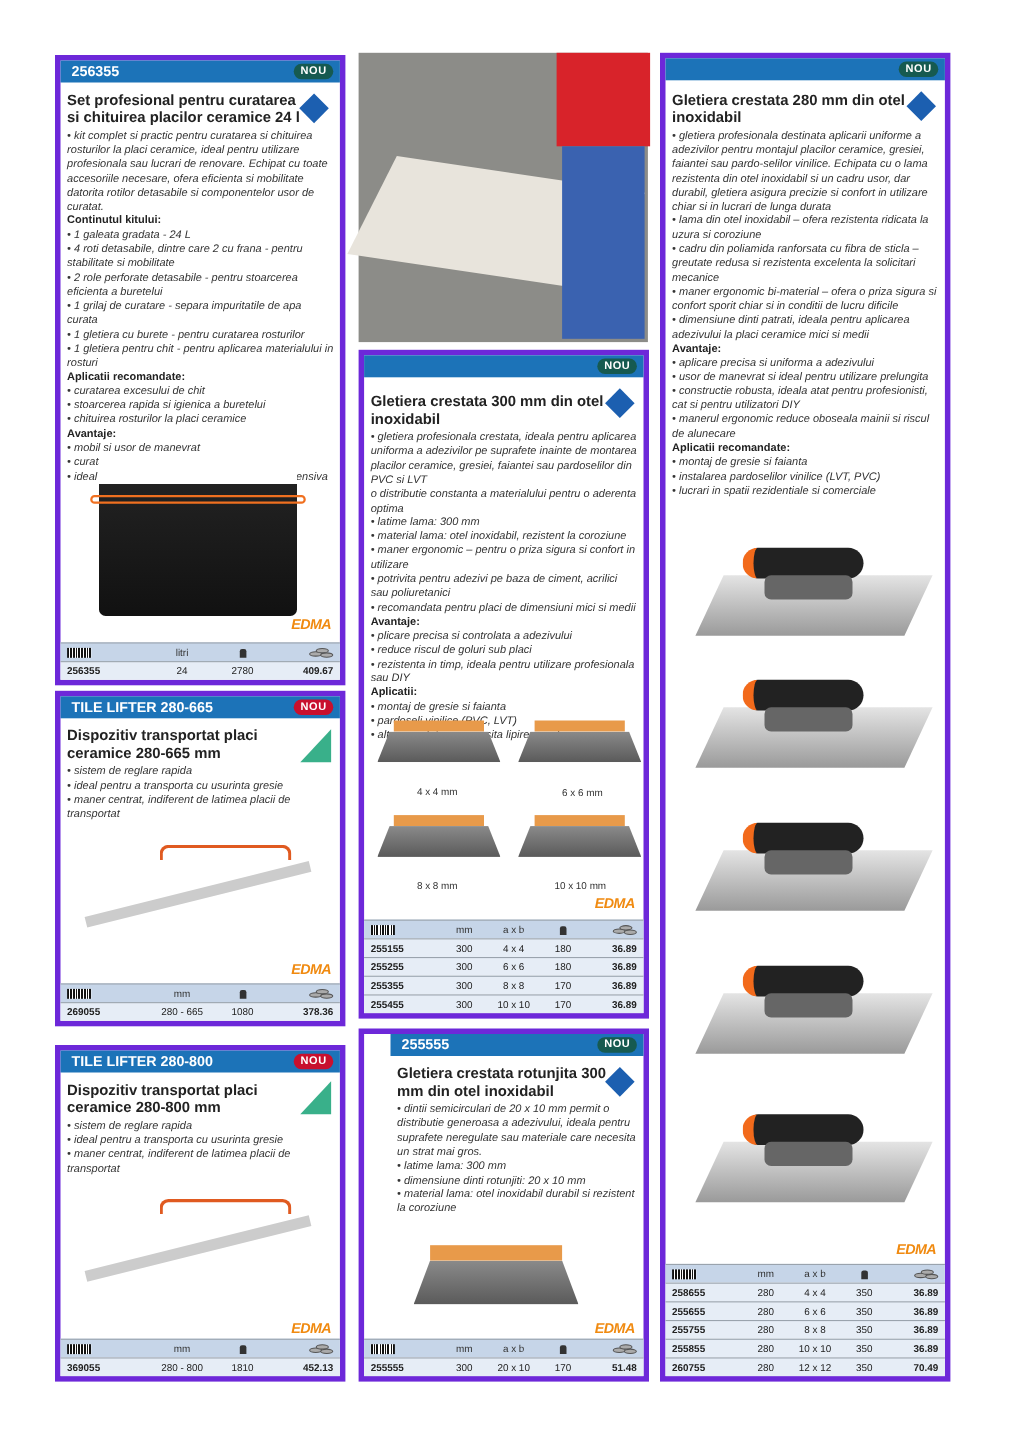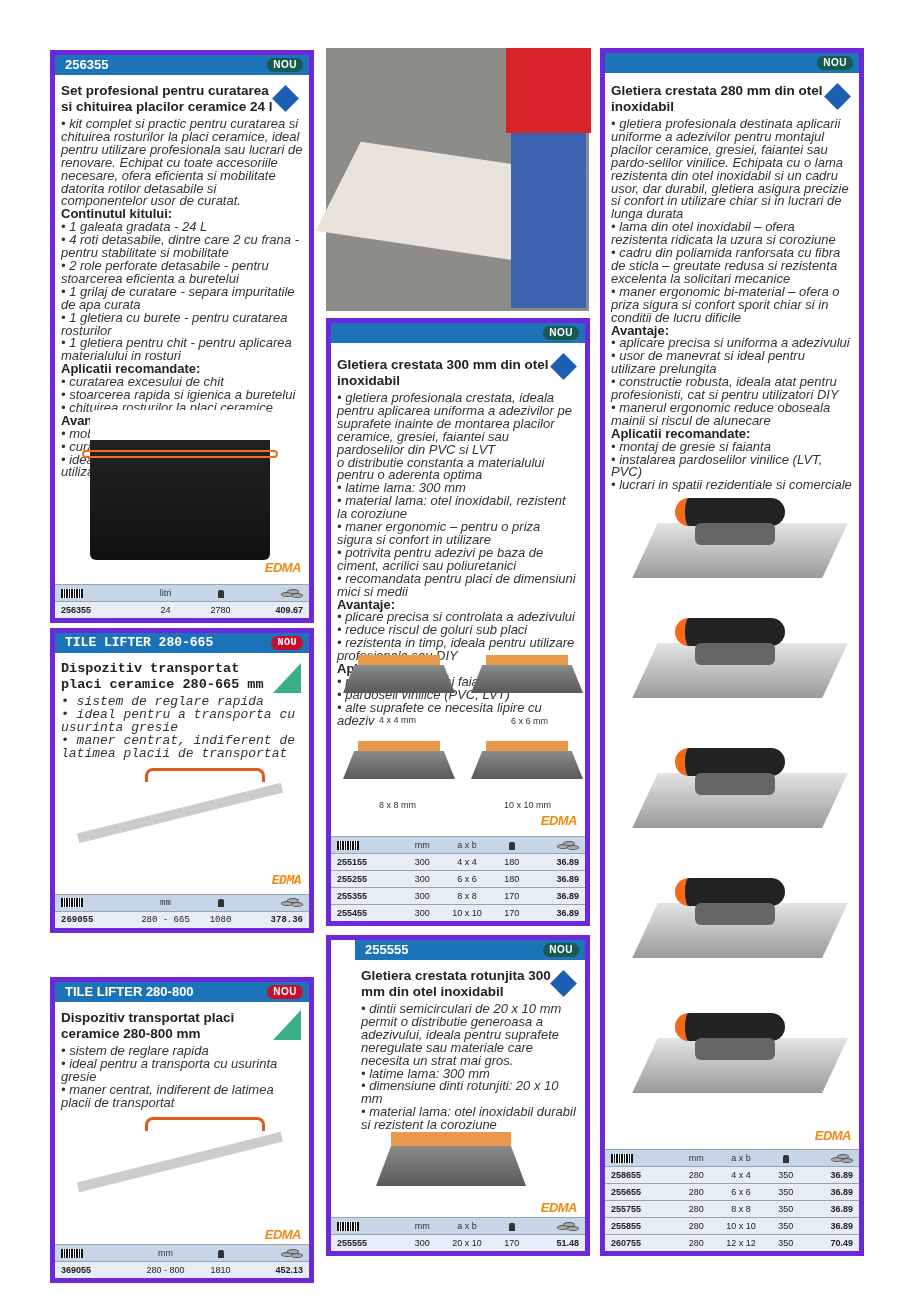--- a/index.html
+++ b/index.html
@@ -3,21 +3,21 @@
 <meta charset="utf-8">
 <style>
   * { box-sizing: border-box; margin: 0; padding: 0; }
   body { width: 920px; height: 1301px; background: #ffffff; font-family: "Liberation Sans", sans-serif; position: relative; overflow: hidden; color: #222; }
   .card { position: absolute; border: 5px solid #6d28d9; background: #fff; }
   .hdr { height: 20px; background: #1c73b8; color: #fff; font-weight: bold; font-size: 13px; line-height: 20px; padding-left: 10px; position: relative; }
   .badge { position: absolute; right: 6px; top: 3px; height: 14px; padding: 0 6px; border-radius: 7px; font-size: 10px; line-height: 14px; font-weight: bold; color: #fff; letter-spacing: 0.5px; }
   .badge.green { background: #165a50; }
   .badge.red { background: #c8102e; }
   .title { font-size: 13.5px; font-weight: bold; line-height: 16px; margin: 8px 0 3px 6px; width: 215px; color: #222; }
-  .desc { font-size: 13px; line-height: 12.9px; font-style: italic; color: #333; padding: 0 6px; }
+  .desc { font-size: 10px; line-height: 12.9px; font-style: italic; color: #333; padding: 0 6px; }
   .desc .b { font-weight: bold; font-style: normal; color: #222; }
   .ico { position: absolute; width: 26px; height: 26px; }
   .ico-diamond { background: #1c5fb0; transform: rotate(45deg); width: 19px; height: 19px; }
   .tbl { position: absolute; left: 0; right: 0; bottom: 0; font-size: 9px; }
   .tbl .row { display: flex; height: 17px; line-height: 17px; border-top: 1px solid #9aa3ad; background: #e6edf6; }
   .tbl .row.head { background: #c6d5e8; color: #333; }
   .tbl .row div { flex: 1; text-align: center; }
   .tbl .row .code { font-weight: bold; text-align: left; padding-left: 6px; flex: 1.4; }
   .tbl .row .price { font-weight: bold; text-align: right; padding-right: 6px; }
   .barcode { display: inline-block; width: 22px; height: 9px; background: repeating-linear-gradient(90deg,#111 0 2px,#fff 2px 3px,#111 3px 4px,#fff 4px 5px); vertical-align: middle; }
@@ -69,21 +69,21 @@
       </div>
       <div class="row">
         <div class="code">256355</div>
         <div>24</div>
         <div>2780</div>
         <div class="price">409.67</div>
       </div>
     </div>
 </div>
 
-<div class="card" style="left:50px;top:628px;width:264px;height:305px;font-family:Liberation Mono, monospace;">
+<div class="card" style="left:50px;top:628px;width:264px;height:305px;">
   <div class="hdr"><span>TILE LIFTER 280-665</span><span class="badge red">NOU</span></div>
   <div style="position:absolute;right:8px;top:30px;width:0;height:0;border-left:28px solid transparent;border-bottom:30px solid #39b08a;"></div>
   <div class="title">Dispozitiv transportat placi ceramice 280-665 mm</div>
   <div class="desc" id="l665-desc">
       <div>• sistem de reglare rapida</div>
       <div>• ideal pentru a transporta cu usurinta gresie</div>
       <div>• maner centrat, indiferent de latimea placii de transportat</div>
     </div>
   <div class="img" style="left:20px;top:130px;width:215px;height:70px;background:transparent;">
     <div style="position:absolute;left:0;top:45px;width:210px;height:10px;background:#ccc;transform:rotate(-14deg);"></div>
@@ -99,21 +99,21 @@
       </div>
       <div class="row">
         <div class="code">269055</div>
         <div>280 - 665</div>
         <div>1080</div>
         <div class="price">378.36</div>
       </div>
     </div>
 </div>
 
-<div class="card" style="left:50px;top:950px;width:264px;height:306px;margin-top:27px;">
+<div class="card" style="left:50px;top:950px;width:264px;height:306px;">
   <div class="hdr"><span>TILE LIFTER 280-800</span><span class="badge red">NOU</span></div>
   <div style="position:absolute;right:8px;top:28px;width:0;height:0;border-left:28px solid transparent;border-bottom:30px solid #39b08a;"></div>
   <div class="title">Dispozitiv transportat placi ceramice 280-800 mm</div>
   <div class="desc" id="l800-desc">
       <div>• sistem de reglare rapida</div>
       <div>• ideal pentru a transporta cu usurinta gresie</div>
       <div>• maner centrat, indiferent de latimea placii de transportat</div>
     </div>
   <div class="img" style="left:20px;top:130px;width:215px;height:70px;background:transparent;">
     <div style="position:absolute;left:0;top:45px;width:210px;height:10px;background:#ccc;transform:rotate(-14deg);"></div>
@@ -262,20 +262,21 @@
   <div class="hdr">
       <span class="badge green">NOU</span>
     </div>
   <div class="ico ico-diamond" style="right:12px;top:34px;"></div>
   <div class="title" style="margin-top:10px;">Gletiera crestata 280 mm din otel inoxidabil</div>
   <div class="desc" id="t280-desc">
       <div>• gletiera profesionala destinata aplicarii uniforme a adezivilor pentru montajul placilor ceramice, gresiei, faiantei sau pardo-selilor vinilice. Echipata cu o lama rezistenta din otel inoxidabil si un cadru usor, dar durabil, gletiera asigura precizie si confort in utilizare chiar si in lucrari de lunga durata</div>
       <div>• lama din otel inoxidabil – ofera rezistenta ridicata la uzura si coroziune</div>
       <div>• cadru din poliamida ranforsata cu fibra de sticla – greutate redusa si rezistenta excelenta la solicitari mecanice</div>
       <div>• maner ergonomic bi-material – ofera o priza sigura si confort sporit chiar si in conditii de lucru dificile</div>
+      <div>• dimensiune dinti patrati,  ideala pentru aplicarea adezivului la placi ceramice mici si medii</div>
       <div class="b">Avantaje:</div>
       <div>• aplicare precisa si uniforma a adezivului</div>
       <div>• usor de manevrat si ideal pentru utilizare prelungita</div>
       <div>• constructie robusta, ideala atat pentru profesionisti, cat si pentru utilizatori DIY</div>
       <div>• manerul ergonomic reduce oboseala mainii si riscul de alunecare</div>
       <div class="b">Aplicatii recomandate:</div>
       <div>• montaj de gresie si faianta</div>
       <div>• instalarea pardoselilor vinilice (LVT, PVC)</div>
       <div>• lucrari in spatii rezidentiale si comerciale</div>
     </div>

